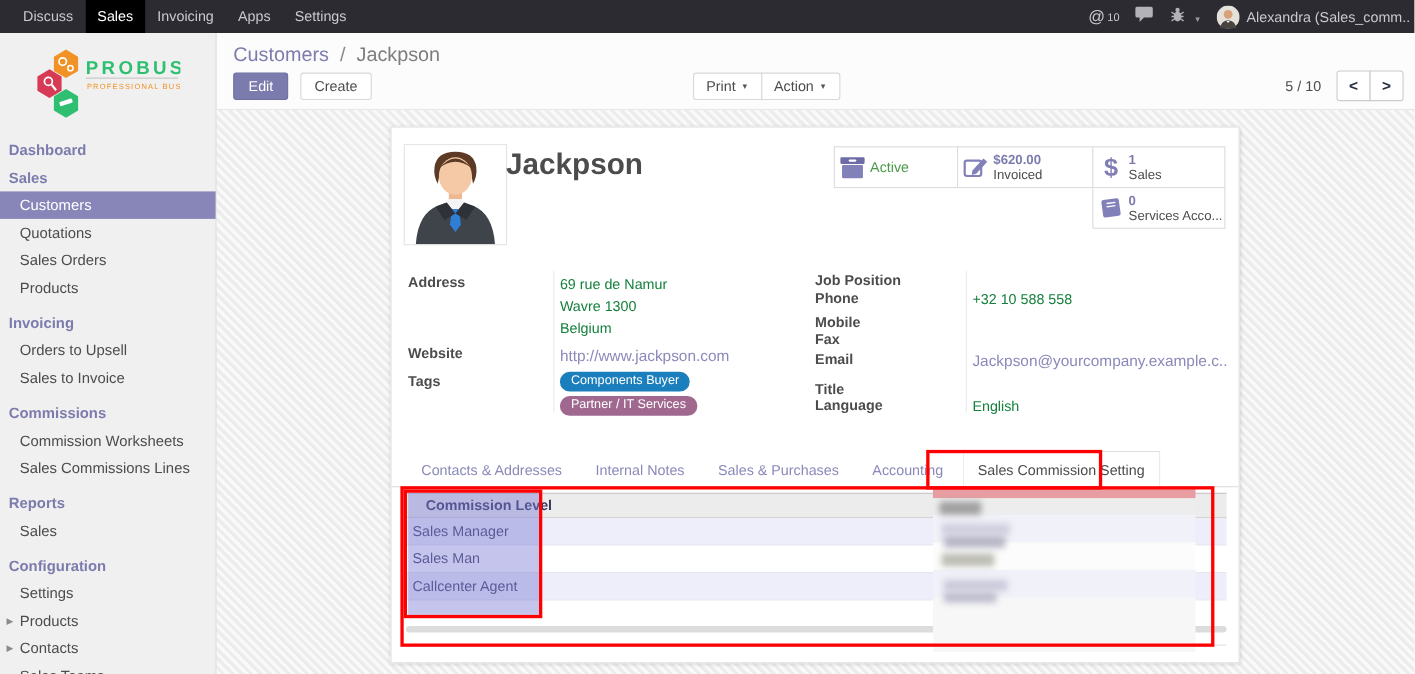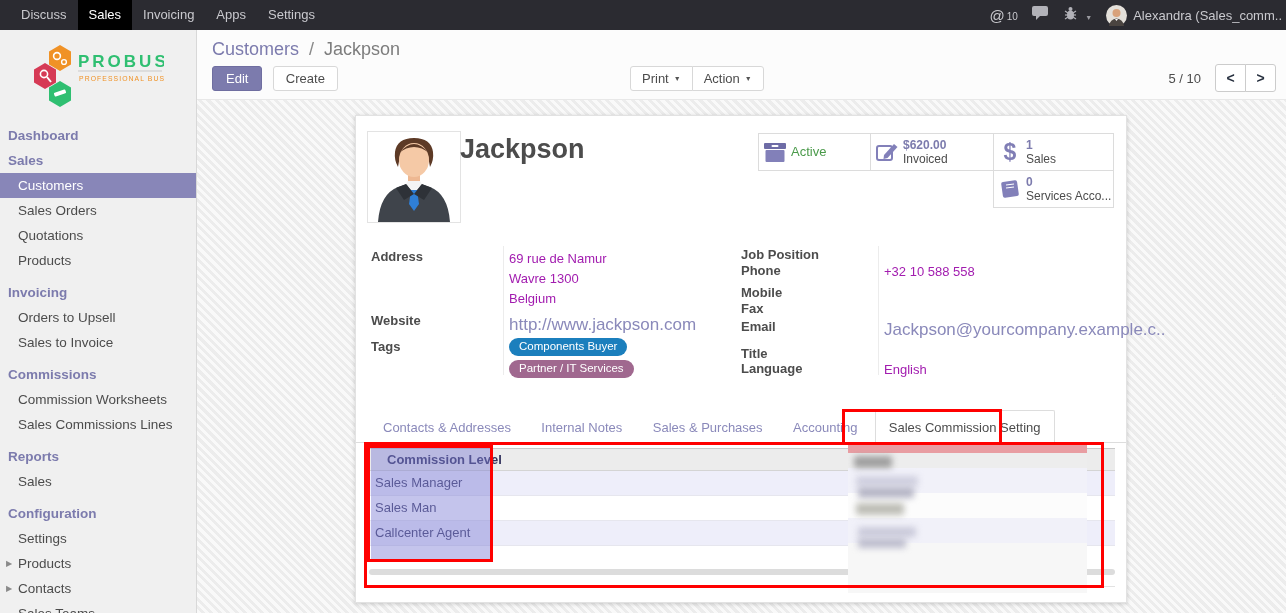--- a/index.html
+++ b/index.html
@@ -72,22 +72,22 @@
   .stat-btn { position:absolute; background:#fff; border:1px solid #dcdcdc; display:flex;
               align-items:center; cursor:pointer; }
   .stat-icon { width:32px; display:flex; justify-content:center; flex-shrink:0; }
   .stat-txt { font-size:12px; line-height:14px; }
   .stat-value { color:var(--accent,#7c7bad); font-weight:bold; }
   .stat-label { color:#4c4c4c; }
   .stat-label.green { color:var(--active-green,#4a9a4a); font-size:13px; }
   .dollar-glyph { font-size:23px; font-weight:bold; color:#807eb5; }
 
   .fld-label { position:absolute; font-size:13px; font-weight:bold; color:#4c4c4c; }
-  .fld-value { position:absolute; font-size:13px; color:#a21caf; }
-  .fld-link { position:absolute; font-size:17px; color:var(--link,#8a89ba); cursor:pointer; }
+  .fld-value { position:absolute; font-size:13px; color:#15803d; }
+  .fld-link { position:absolute; font-size:14px; color:var(--link,#8a89ba); cursor:pointer; }
   .vline { position:absolute; width:1px; background:#ececec; }
   .tag-pill { display:block; width:fit-content; color:#fff; font-size:11.5px; line-height:13px;
               padding:2px 10px 3px; border-radius:10px; margin-bottom:4px; cursor:pointer; }
   .tag-blue { background:var(--tag-blue,#1b7fbd); }
   .tag-mauve { background:var(--tag-mauve,#a0688f); }
 
   
   .tabs { position:absolute; left:0; top:294px; width:100%; height:33px;
           border-bottom:1px solid #ddd; padding-left:14px; }
   .tab { display:inline-block; font-size:13px; color:var(--link,#8a89ba); padding:9px 13px 8px;
@@ -181,22 +181,22 @@
       <rect x="22" y="48" width="12" height="4" rx="1" fill="#fff" transform="rotate(-18 28 50)"></rect>
       <text x="46" y="24" font-size="17" font-weight="bold" letter-spacing="3" fill="#2fbf71">PROBUSE</text>
       <line x1="46" y1="28" x2="130" y2="28" stroke="#c9c9c9" stroke-width="1"></line>
       <text x="47" y="38" font-size="6.8" letter-spacing="1.1" fill="#f09226">PROFESSIONAL BUSINESS</text>
     </svg>
   </div>
   <nav>
     <div class="nav-header">Dashboard</div>
     <div class="nav-header">Sales</div>
     <div class="nav-item selected">Customers</div>
+    <div class="nav-item">Quotations</div>
     <div class="nav-item">Sales Orders</div>
-    <div class="nav-item">Quotations</div>
     <div class="nav-item">Products</div>
     <div class="nav-header gap">Invoicing</div>
     <div class="nav-item">Orders to Upsell</div>
     <div class="nav-item">Sales to Invoice</div>
     <div class="nav-header gap">Commissions</div>
     <div class="nav-item">Commission Worksheets</div>
     <div class="nav-item">Sales Commissions Lines</div>
     <div class="nav-header gap">Reports</div>
     <div class="nav-item">Sales</div>
     <div class="nav-header gap">Configuration</div>

